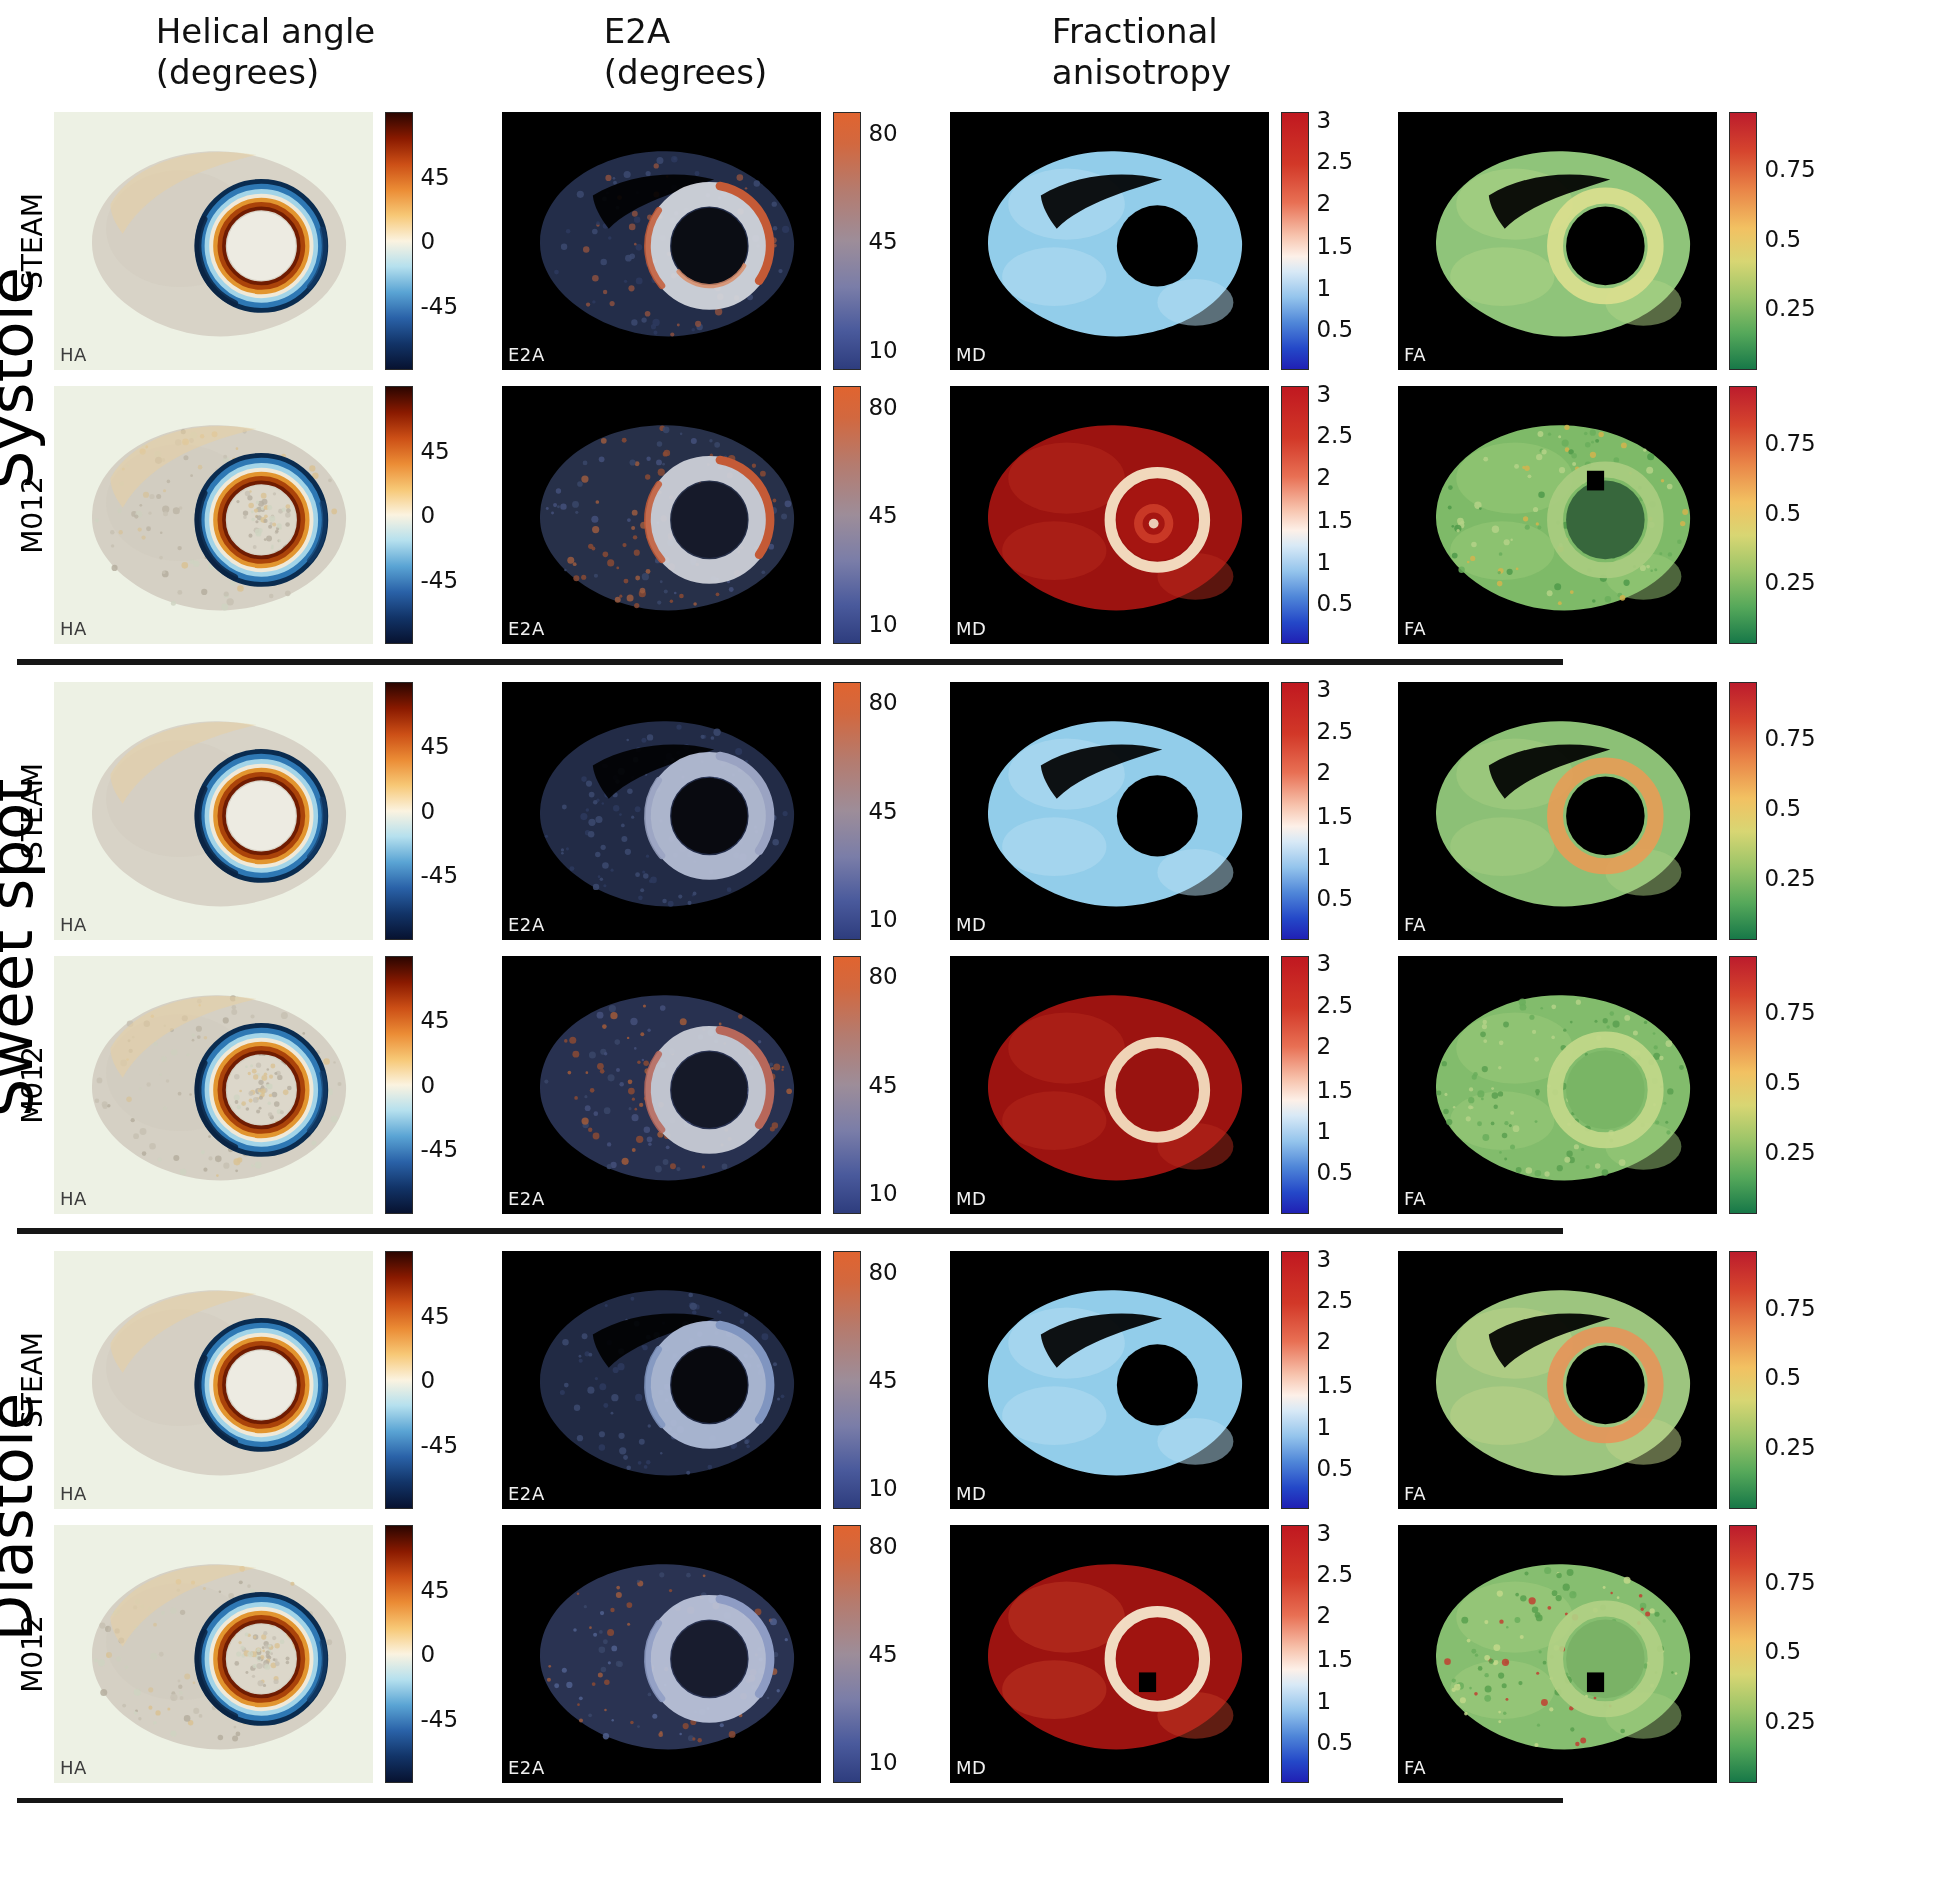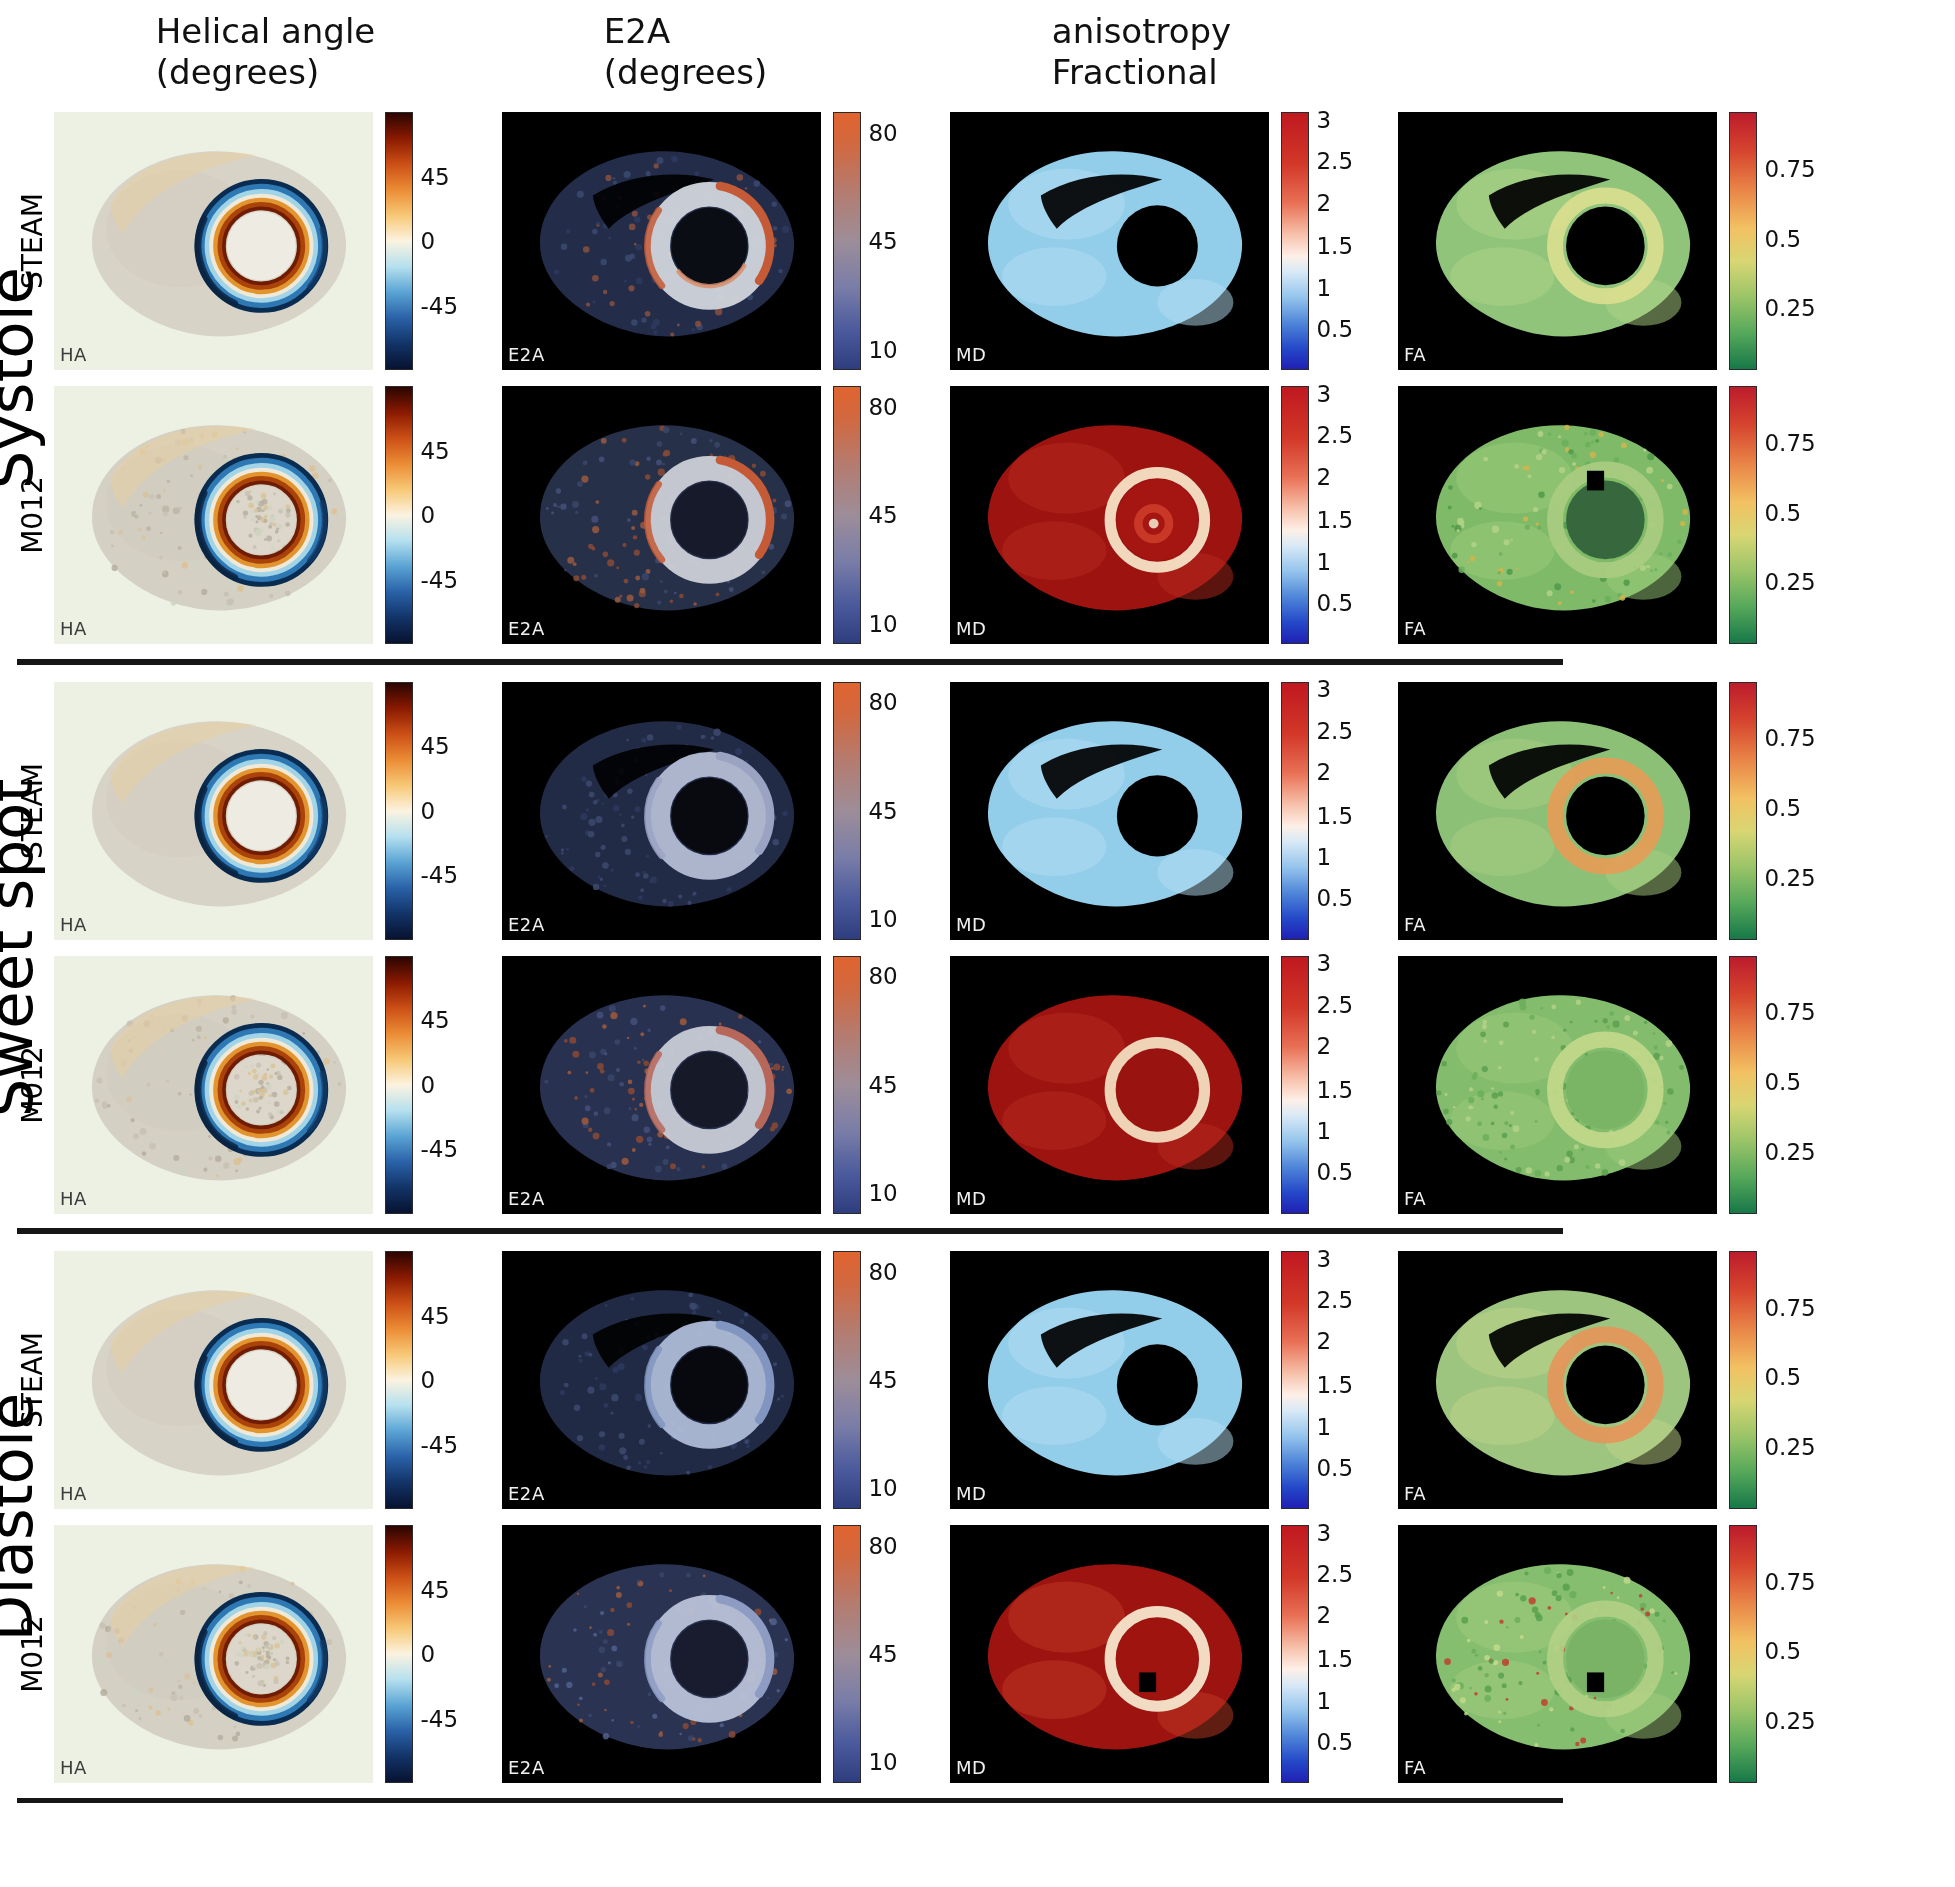--- a/index.html
+++ b/index.html
@@ -37,22 +37,22 @@
   <div class="col-headers">
     <div class="col-title">
       <div>Helical angle</div>
       <div>(degrees)</div>
     </div>
     <div class="col-title">
       <div>E2A</div>
       <div>(degrees)</div>
     </div>
     <div class="col-title">
+      <div>Fractional</div>
       <div>anisotropy</div>
-      <div>Fractional</div>
     </div>
   </div>
 
   <section class="group">
     <div class="group-label">
       <span class="vtext">Systole</span>
     </div>
     <div class="rows">
       <div class="row">
         <div class="row-label">

